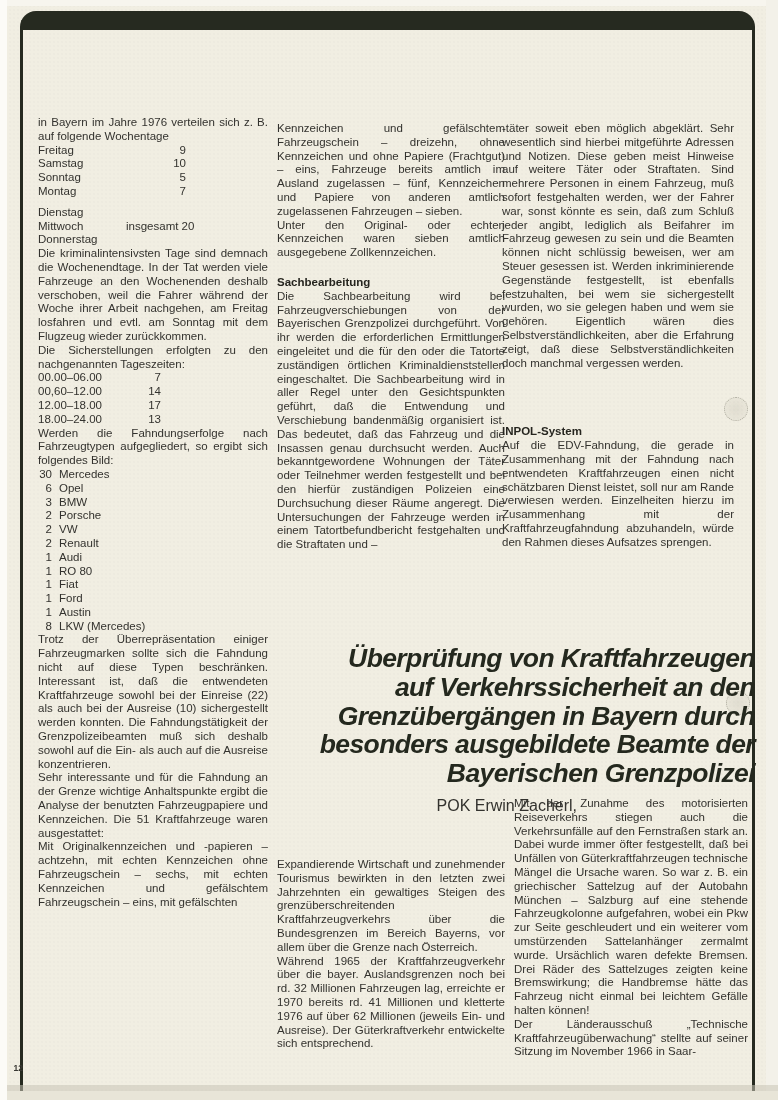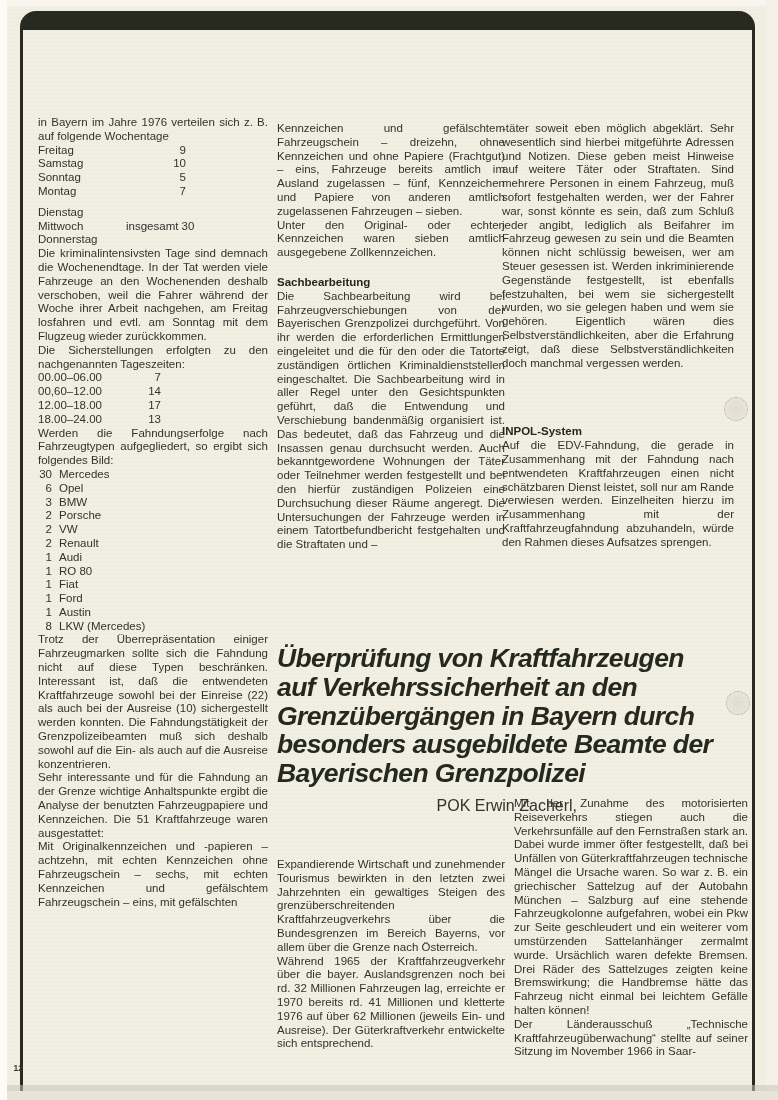--- a/index.html
+++ b/index.html
@@ -49,21 +49,21 @@
   .day  { width:100px; }
   .dval { width:48px; text-align:right; }
   .day2 { width:88px; }
   .time { width:90px; }
   .tval { width:33px; text-align:right; }
   .cnum { width:14px; text-align:right; margin-right:7px; display:inline-block; }
 
   .headline {
     position:absolute; left:277px; top:644px; width:478px;
     font-size:26.5px; line-height:28.8px; font-weight:bold; font-style:italic;
-    letter-spacing:-0.6px; color:#24281e; text-align:left;
+    letter-spacing:-0.6px; color:#24281e; text-align:right;
   }
   .byline {
     position:absolute; left:277px; top:799px; width:300px;
     font-size:16px; line-height:14.5px; color:#33322e; text-align:right;
   }
   .page-num {
     position:absolute; left:9px; top:1063px; width:14px;
     font-size:8.5px; font-weight:bold; color:#3a3934; text-align:right;
   }
   .stamp {
@@ -106,21 +106,21 @@
         <span class="dval">7</span>
       </div>
     </div>
     <div class="tbl gap-sm">
       <div class="tbl-row">
         <span class="day2">Dienstag</span>
         <span></span>
       </div>
       <div class="tbl-row">
         <span class="day2">Mittwoch</span>
-        <span>insgesamt 30</span>
+        <span>insgesamt 20</span>
       </div>
       <div class="tbl-row">
         <span class="day2">Donnerstag</span>
         <span></span>
       </div>
     </div>
     <p class="gap-lg">Die kriminalintensivsten Tage sind demnach die Wochenendtage. In der Tat werden viele Fahrzeuge an den Wochenenden deshalb verschoben, weil die Fahrer während der Woche ihrer Arbeit nachgehen, am Freitag losfahren und evtl. am Sonntag mit dem Flugzeug wieder zurückkommen.</p>
     <p>Die Sicherstellungen erfolgten zu den nachgenannten Tageszeiten:</p>
     <div class="tbl">
       <div class="tbl-row">

